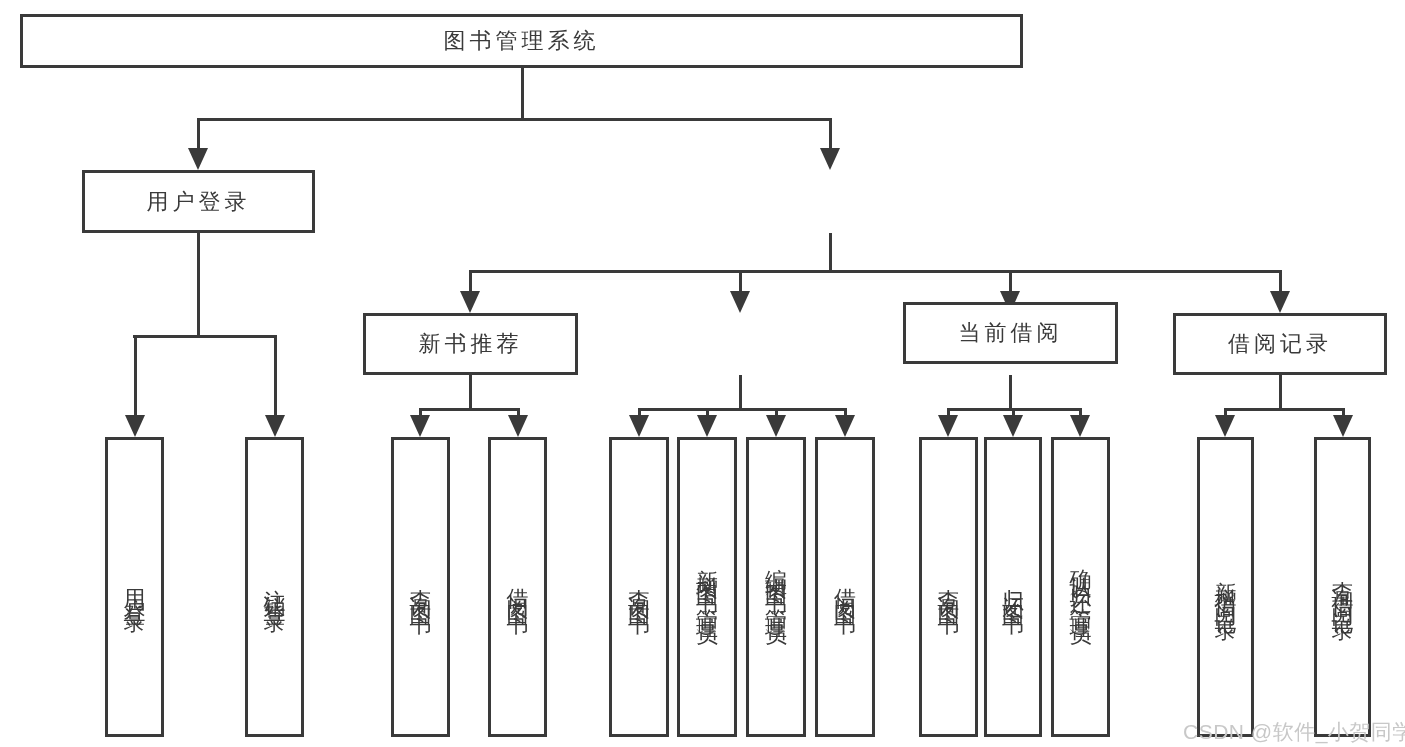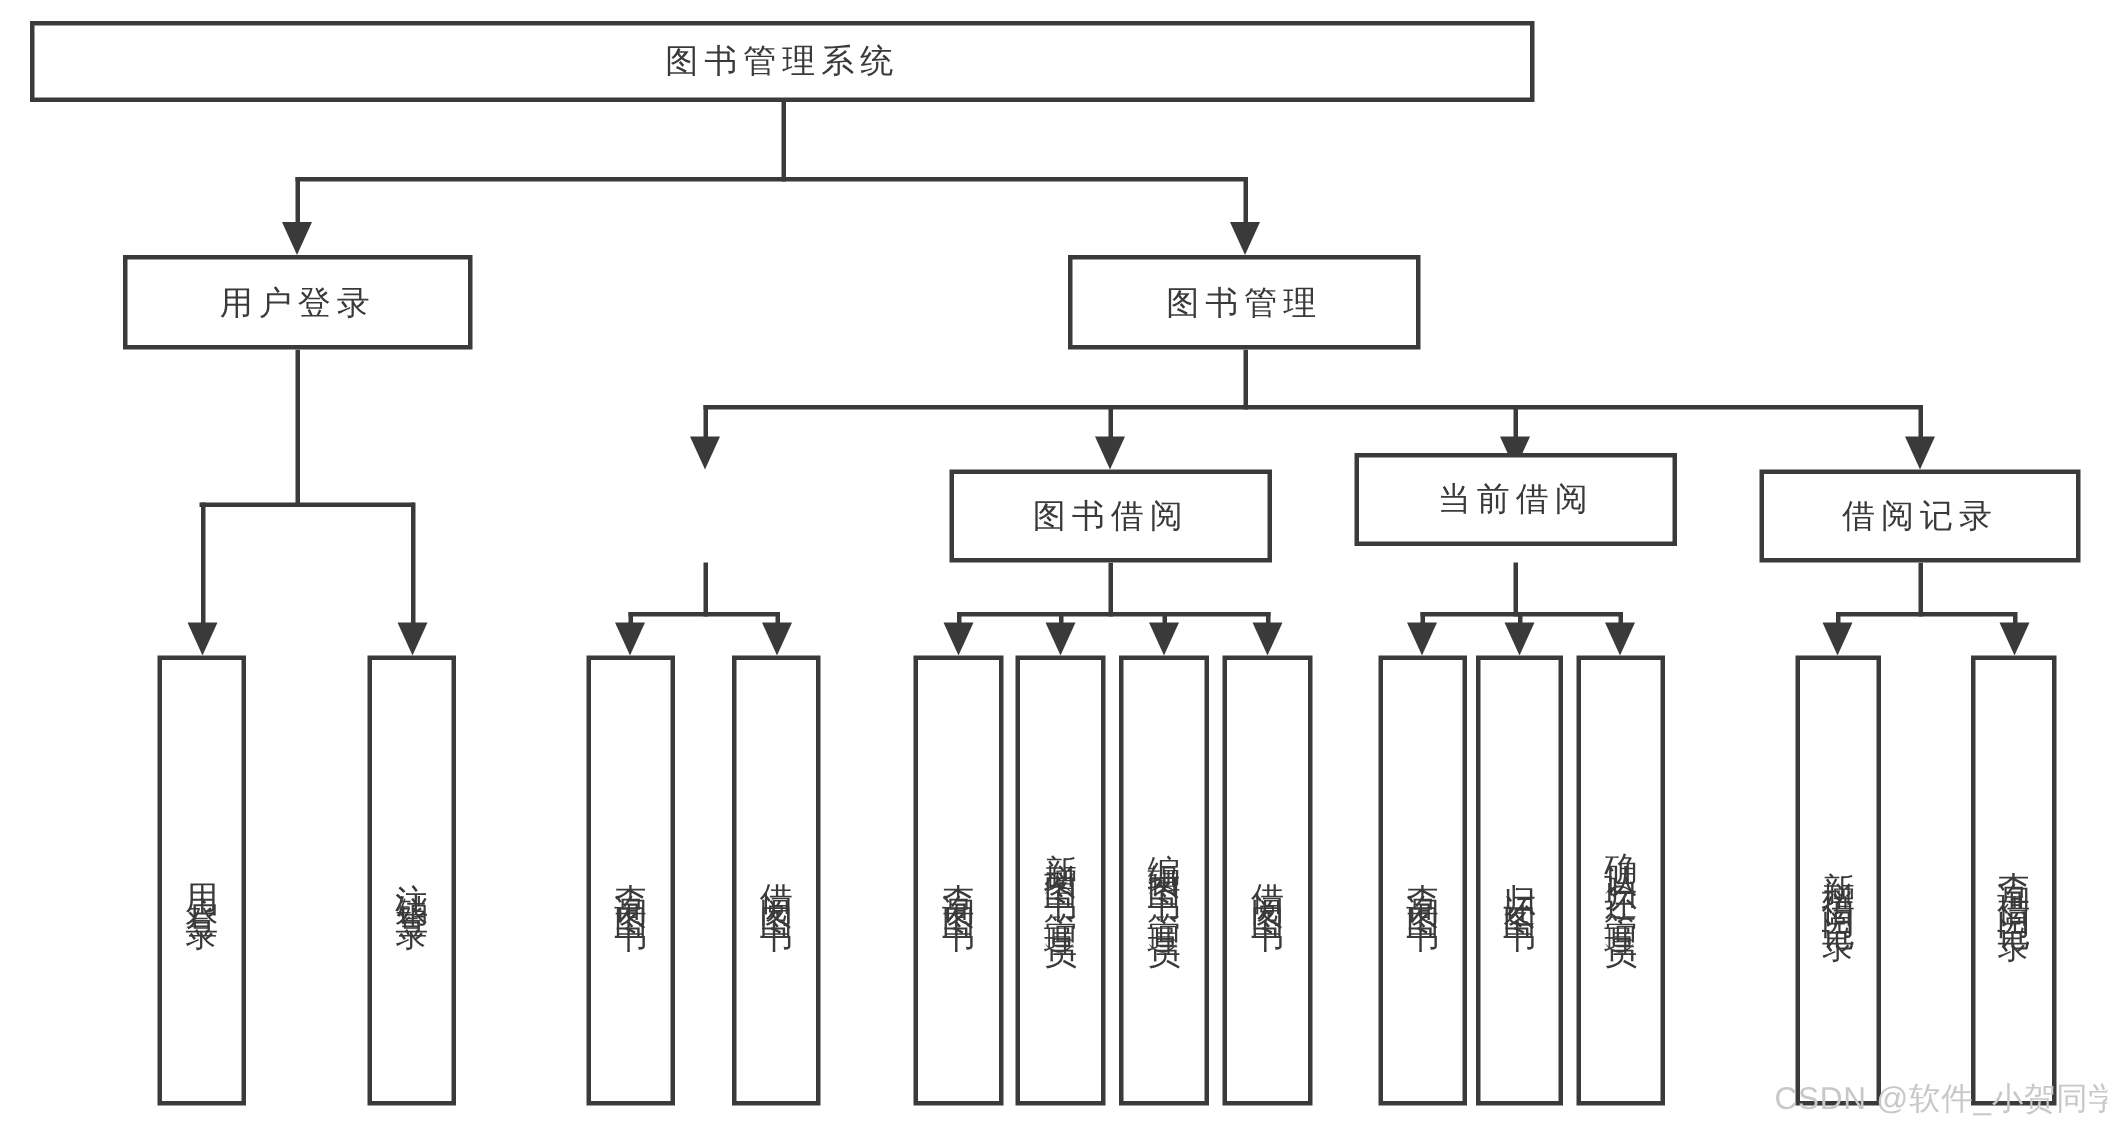--- a/index.html
+++ b/index.html
@@ -74,21 +74,20 @@
   <div class="arrow" style="left:188px;top:118px;height:52px;">
       <span class="shaft"></span>
       <span class="head"></span>
     </div>
   <div class="arrow" style="left:820px;top:118px;height:52px;">
       <span class="shaft"></span>
       <span class="head"></span>
     </div>
 
   <div class="box b-l2-login">用户登录</div>
-  <div class="box b-l2-mgmt">图书管理</div>
 
   <div class="cline" style="left:829px;top:233px;width:3px;height:40px;"></div>
   <div class="cline" style="left:469px;top:270px;width:813px;height:3px;"></div>
   <div class="arrow" style="left:460px;top:270px;height:43px;">
       <span class="shaft"></span>
       <span class="head"></span>
     </div>
   <div class="arrow" style="left:730px;top:270px;height:43px;">
       <span class="shaft"></span>
       <span class="head"></span>
@@ -106,21 +105,21 @@
   <div class="cline" style="left:133px;top:335px;width:143px;height:3px;"></div>
   <div class="arrow" style="left:125px;top:335px;height:102px;">
       <span class="shaft"></span>
       <span class="head"></span>
     </div>
   <div class="arrow" style="left:265px;top:335px;height:102px;">
       <span class="shaft"></span>
       <span class="head"></span>
     </div>
 
-  <div class="box b-l3-borrow">图书借阅</div>
+  <div class="box b-l3-rec">新书推荐</div>
   <div class="box b-l3-current">当前借阅</div>
   <div class="box b-l3-records">借阅记录</div>
 
   <div class="cline" style="left:469px;top:375px;width:3px;height:36px;"></div>
   <div class="cline" style="left:419px;top:408px;width:100px;height:3px;"></div>
   <div class="arrow" style="left:410px;top:408px;height:29px;">
       <span class="shaft"></span>
       <span class="head"></span>
     </div>
   <div class="arrow" style="left:508px;top:408px;height:29px;">

